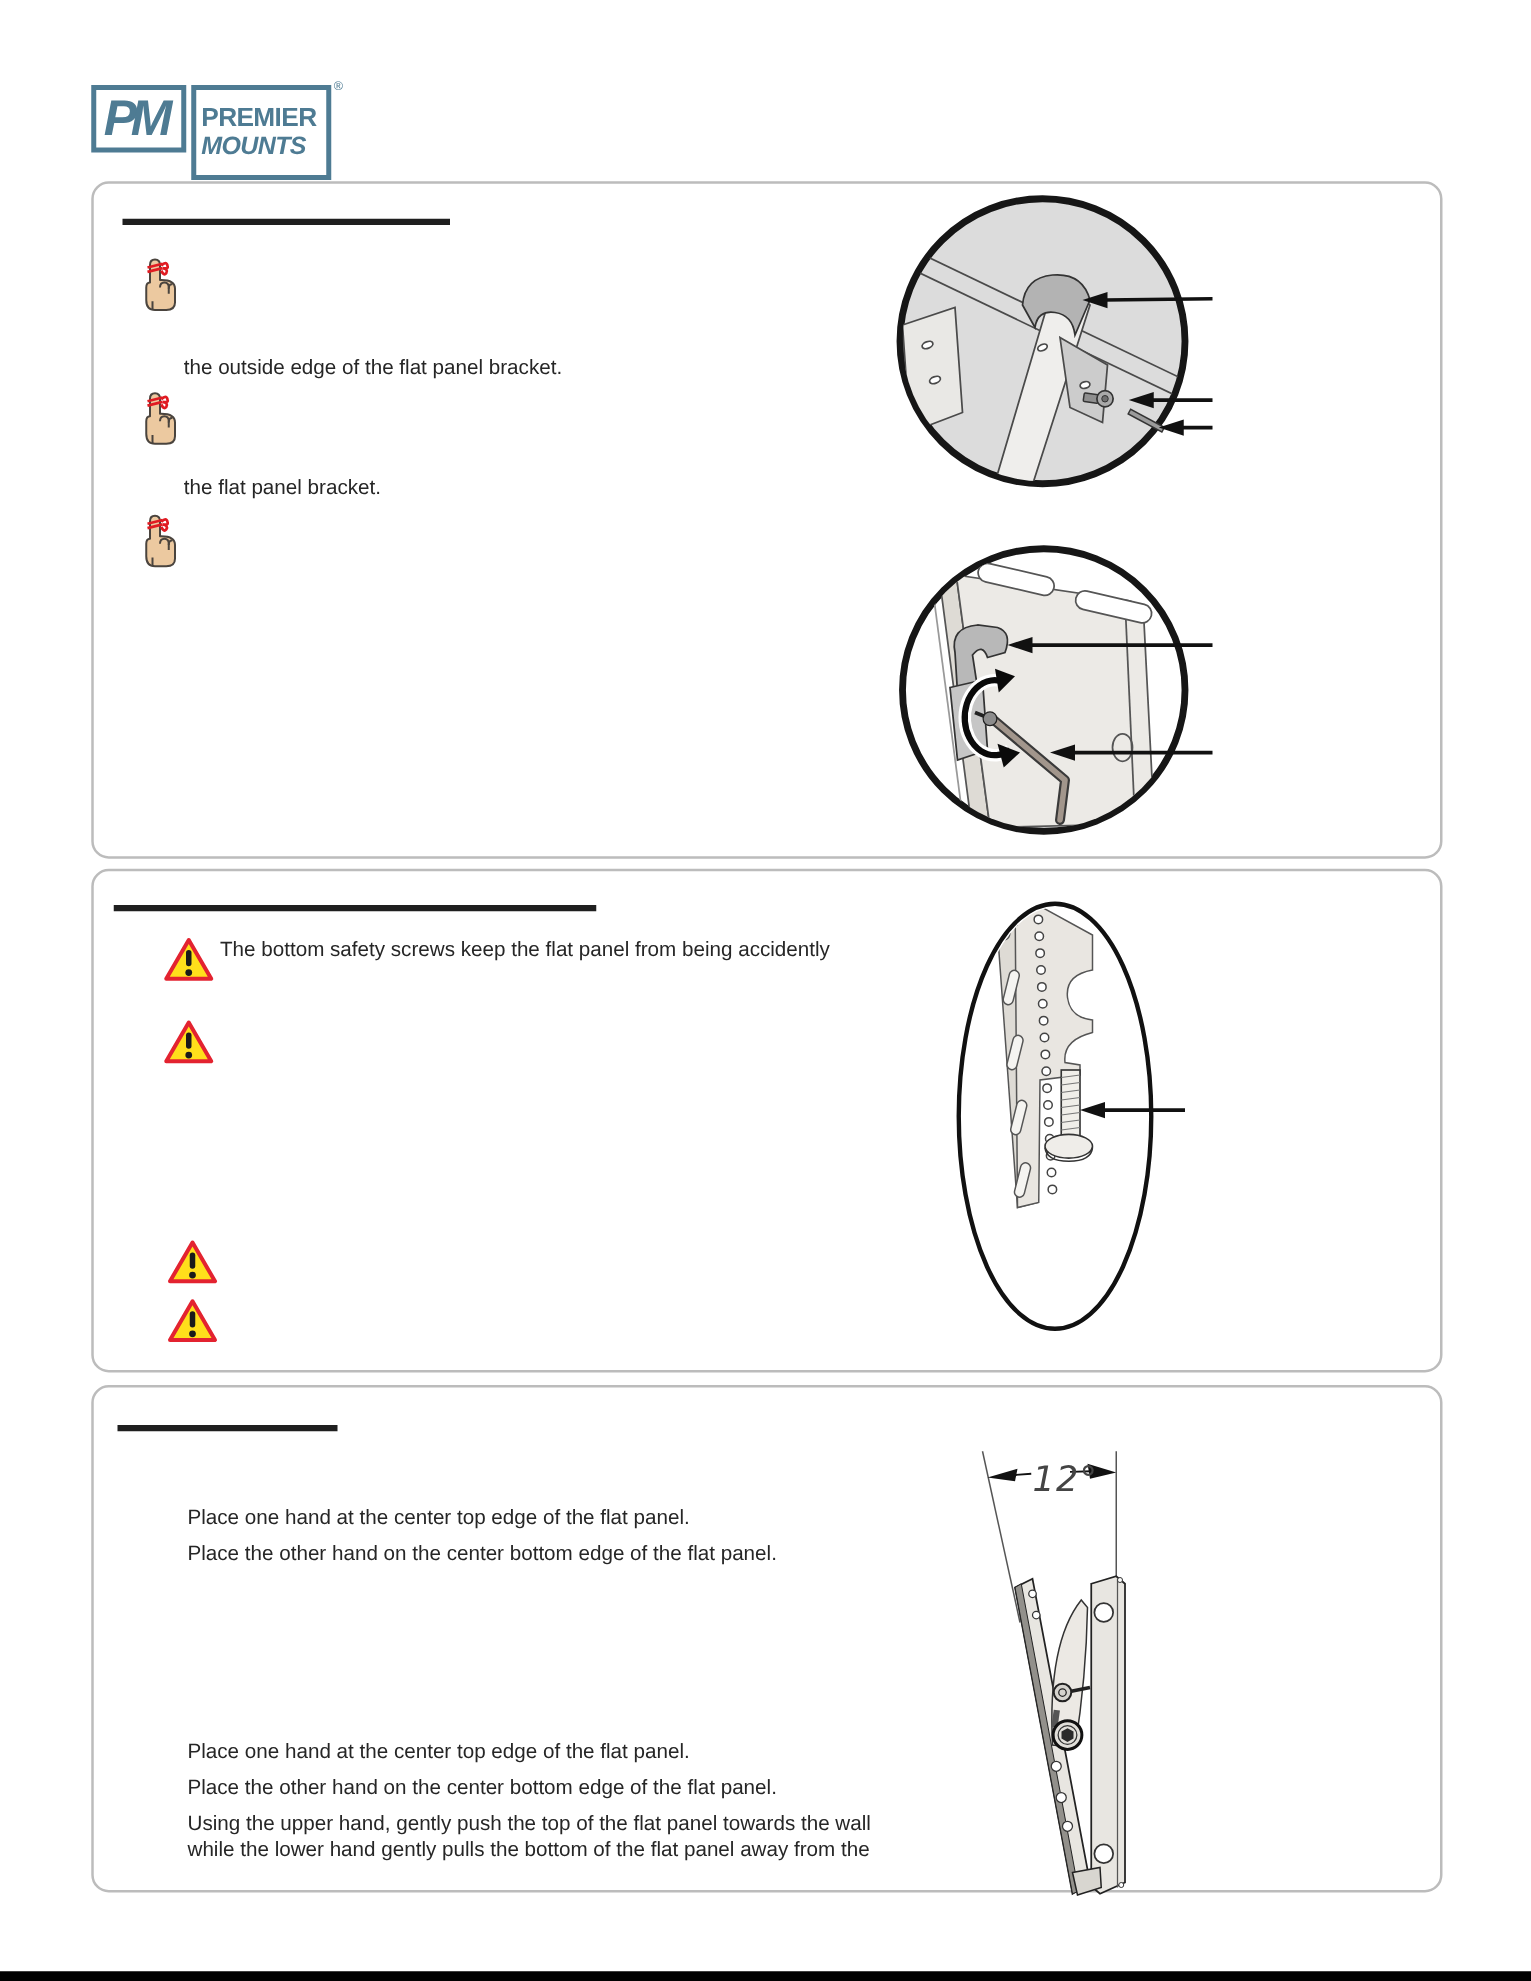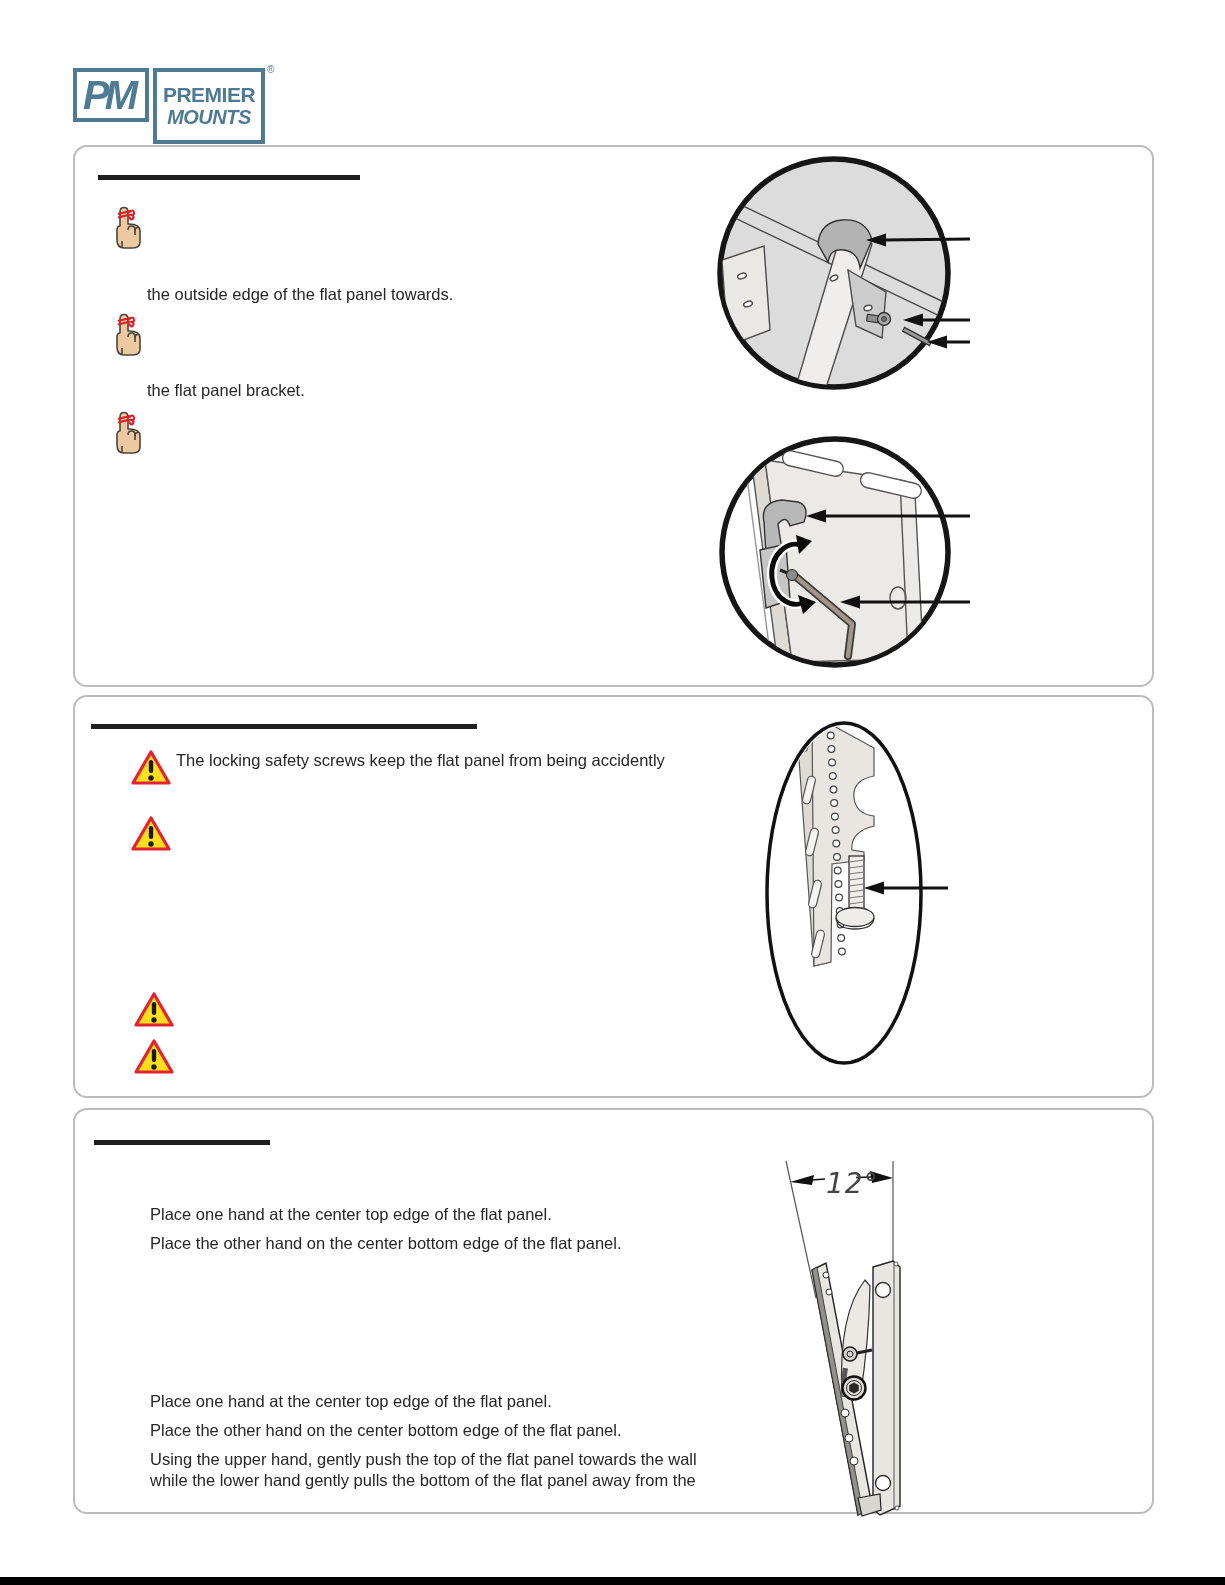--- a/index.html
+++ b/index.html
@@ -1,18 +1,18 @@
 <!DOCTYPE html>
 <html><head>
 <meta charset="utf-8">
 <style>
   html,body{margin:0;padding:0;background:#fff;}
   .page{
     position:relative;width:1225px;height:1585px;background:#fff;
-    font-family:"Liberation Sans",sans-serif;color:#262626;overflow:hidden;text-align:center;
+    font-family:"Liberation Sans",sans-serif;color:#262626;overflow:hidden;
   }
   
   .logo{position:absolute;left:73px;top:68px;display:flex;align-items:stretch;}
   .pm-box{width:68px;height:46px;border:4px solid #4e7b93;display:flex;align-items:center;justify-content:center;margin-right:4px;}
   .pm-text{font-style:italic;font-weight:bold;font-size:40px;letter-spacing:-5px;color:#4e7b93;transform:translateX(-3px);}
   .name-box{width:96px;height:46px;border:4px solid #4e7b93;display:flex;flex-direction:column;justify-content:center;padding:11px 4px;}
   .name-line1{font-weight:bold;font-size:21px;line-height:22px;color:#4e7b93;letter-spacing:-0.5px;}
   .name-line2{font-weight:bold;font-style:italic;font-size:20px;line-height:22px;color:#4e7b93;letter-spacing:-0.5px;}
   .reg-mark{font-size:10px;color:#4e7b93;margin-left:2px;margin-top:-4px;}
   
@@ -53,21 +53,21 @@
         <path d="M23,27 Q23,23 26,23.5" fill="none"></path>
         <path d="M10,44 L10,37" fill="none"></path>
       </g>
       <g stroke="#e01b22" stroke-width="2.2" fill="none">
         <path d="M6,10 L18,7"></path>
           <path d="M6,13.5 L18,10.5"></path>
         <path d="M17,8.5 q4,-4 5,0 q1,3 -4,2 q5,1 3,4 q-2,2.5 -4,-2"></path>
       </g>
     </svg>
   </div>
-  <span class="body-text" style="left:147px;top:285px;">the outside edge of the flat panel towards.</span>
+  <span class="body-text" style="left:147px;top:285px;">the outside edge of the flat panel bracket.</span>
 
   <div class="icon" style="left:112px;top:311px;">
     <svg width="32" height="47" viewBox="0 0 32 47">
       <g stroke="#4a443e" stroke-width="1.6" fill="#ecc9a0" stroke-linejoin="round">
         <path d="M8,22 L8,8 Q8,3.5 12,3.5 Q16,3.5 16,8 L16,20 L17,20 Q28,20 28,27 L28,38 Q28,44 21,44 L12,44 Q5,44 5,36 L5,26 Q5,22 8,22 Z"></path>
         <path d="M16,26 Q16,22 19.5,22 Q23,22 23,26 L23,31" fill="none"></path>
         <path d="M23,27 Q23,23 26,23.5" fill="none"></path>
         <path d="M10,44 L10,37" fill="none"></path>
       </g>
       <g stroke="#e01b22" stroke-width="2.2" fill="none">
@@ -180,21 +180,21 @@
   <div class="sec-box box2"></div>
   <div class="rule" style="left:91px;top:724px;width:386px;"></div>
 
   <div class="icon" style="left:130px;top:749px;">
     <svg width="42" height="38" viewBox="0 0 42 38">
       <path d="M21,3 L39,34 L3,34 Z" fill="#ffdf1b" stroke="#e32330" stroke-width="3.2" stroke-linejoin="round"></path>
       <rect x="18.8" y="11" width="4.4" height="13" rx="2.2" fill="#1a1a1a"></rect>
       <circle cx="21" cy="29" r="2.7" fill="#1a1a1a"></circle>
     </svg>
   </div>
-  <span class="body-text" style="left:176px;top:751px;">The locking safety screws keep the flat panel from being accidently</span>
+  <span class="body-text" style="left:176px;top:751px;">The bottom safety screws keep the flat panel from being accidently</span>
 
   <div class="icon" style="left:130px;top:815px;">
     <svg width="42" height="38" viewBox="0 0 42 38">
       <path d="M21,3 L39,34 L3,34 Z" fill="#ffdf1b" stroke="#e32330" stroke-width="3.2" stroke-linejoin="round"></path>
       <rect x="18.8" y="11" width="4.4" height="13" rx="2.2" fill="#1a1a1a"></rect>
       <circle cx="21" cy="29" r="2.7" fill="#1a1a1a"></circle>
     </svg>
   </div>
 
   <div class="icon" style="left:133px;top:991px;">

